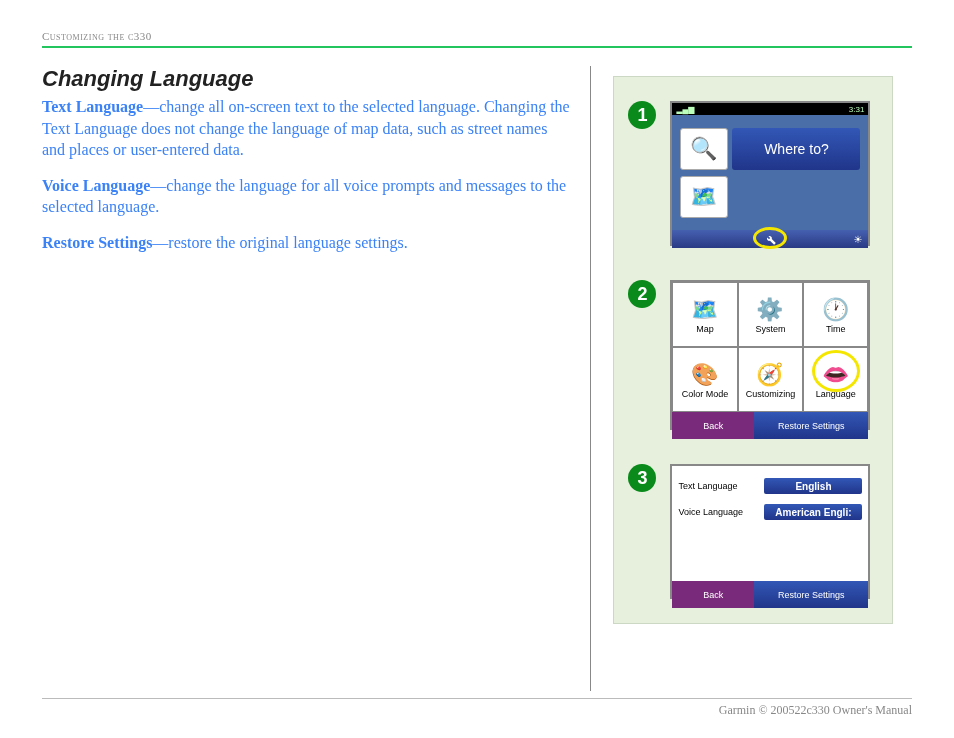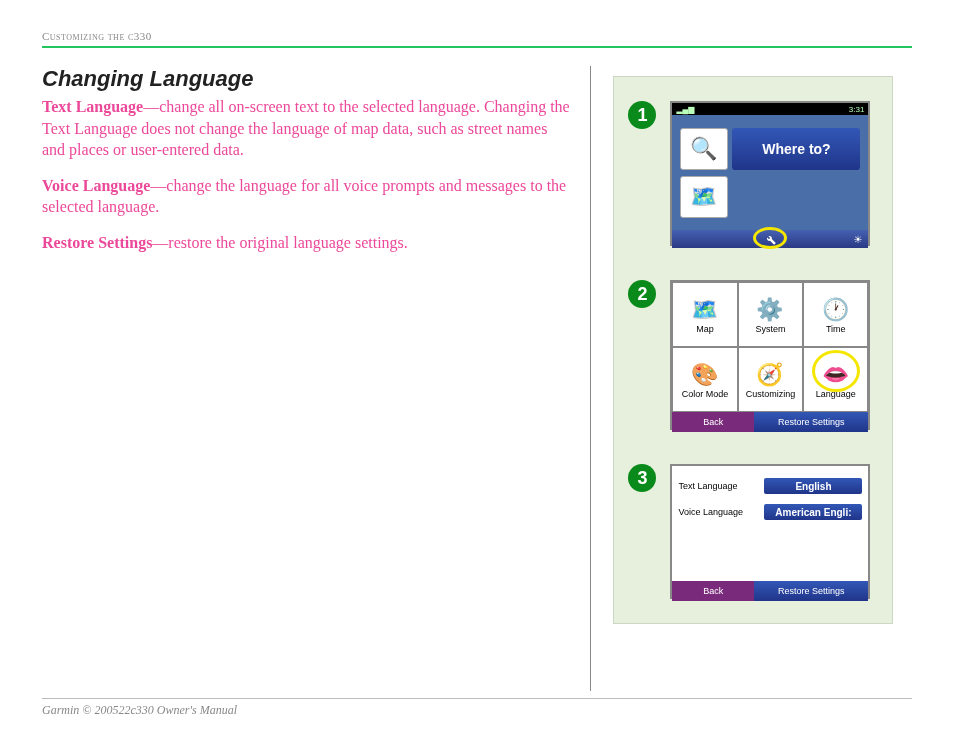--- a/index.html
+++ b/index.html
@@ -41,21 +41,21 @@
       font-family: Verdana, Geneva, sans-serif;
       font-style: italic;
       font-weight: bold;
       font-size: 22px;
       color: #222;
       margin-bottom: 4px;
     }
     .para {
       font-size: 16px;
       line-height: 1.35;
-      color: #ec4899;
+      color: #3b82f6;
       margin-bottom: 14px;
     }
     .para .lead { font-weight: bold; }
     .panel {
       background: #e6f0dd;
       border: 1px solid #cdd8c4;
       width: 280px;
       padding: 24px 14px 24px 14px;
       display: flex;
       flex-direction: column;
@@ -129,21 +129,20 @@
     }
     .s1-btn {
       flex: 1;
       background: linear-gradient(#3257b6, #20358a);
       border-radius: 3px;
       color: #fff;
       font-size: 14px;
       display: flex;
       align-items: center;
       justify-content: center;
-      font-weight: bold;
     }
     .s1-bottom {
       height: 18px;
       background: linear-gradient(#4560b0,#2a3a85);
       display: flex;
       justify-content: center;
       align-items: center;
       position: relative;
     }
     .s1-highlight {
@@ -170,21 +169,21 @@
       flex-direction: column;
       align-items: center;
       justify-content: center;
       font-size: 9px;
       color: #000;
       position: relative;
       background: #fff;
     }
     .s2-cell .s2-ic { font-size: 22px; height: 28px; display: flex; align-items: center; }
     .s2-footer {
-      height: 20px;
+      height: 27px;
       display: flex;
     }
     .s2-back {
       flex: 1;
       background: #7a2a7a;
       color: #fff;
       font-size: 9px;
       display: flex;
       align-items: center;
       justify-content: center;
@@ -240,23 +239,22 @@
       font-weight: bold;
     }
 
     
     .page-footer {
       position: absolute;
       bottom: 20px;
       left: 42px;
       right: 42px;
       display: flex;
-      justify-content: flex-start;
+      justify-content: flex-end;
       font-size: 12px;
-      font-style: italic;
       color: #888;
       border-top: 1px solid #bbb;
       padding-top: 4px;
     }
     .ic-text { line-height: 1; }
   </style>
 </head>
 <body>
 
 <div class="page-header">Customizing the c330</div>

